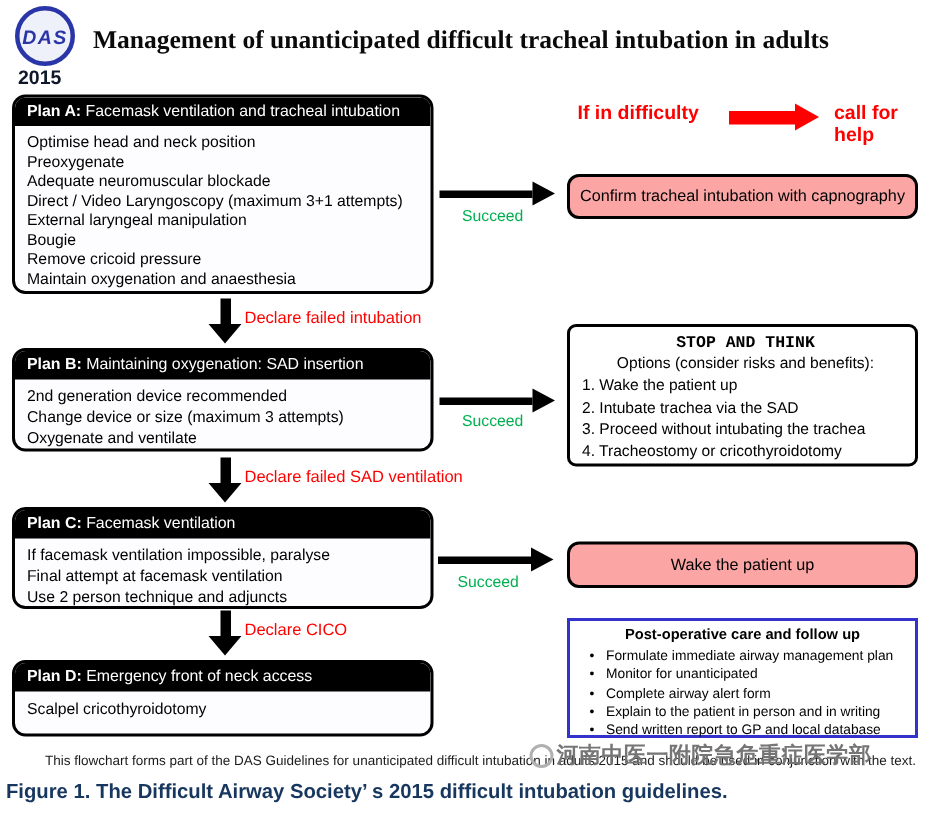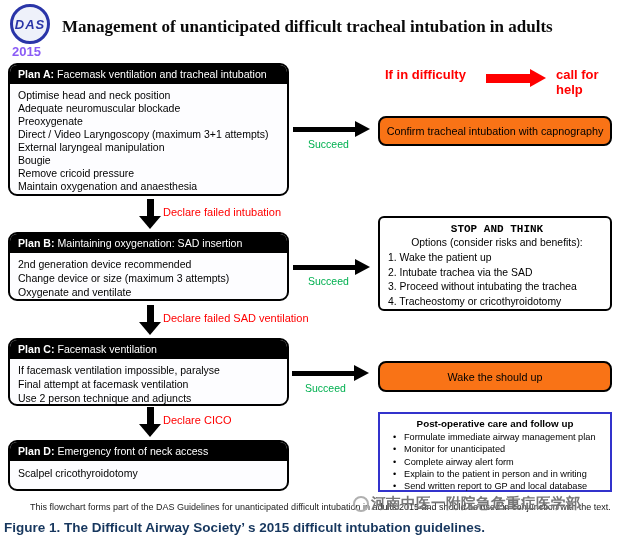--- a/index.html
+++ b/index.html
@@ -4,21 +4,21 @@
 <style>
   html,body{margin:0;padding:0;background:#fff;}
   .canvas{position:relative;width:622px;height:542px;background:#ffffff;
     font-family:"Liberation Sans",sans-serif;overflow:hidden;color:#000;}
 
   
   .das-logo{position:absolute;left:10px;top:4px;width:40px;height:40px;border-radius:50%;
     border:3px solid #2a35a8;background:#eef1fa;display:flex;align-items:center;justify-content:center;
     box-sizing:border-box;}
   .das-text{color:#2a35a8;font-weight:bold;font-style:italic;font-size:13px;letter-spacing:1px;}
-  .das-year{position:absolute;left:12px;top:44px;color:#8b5cf6;font-weight:bold;font-size:13px;}
+  .das-year{position:absolute;left:12px;top:44px;color:#0f172a;font-weight:bold;font-size:13px;}
   .main-title{position:absolute;left:62px;top:17px;width:556px;font-size:17px;font-weight:bold;color:#0a0a0a;font-family:Liberation Serif, serif;}
 
   
   .plan-box{position:absolute;left:8px;width:281px;background:#fdfdff;border:2px solid #000;
     border-radius:9px;box-sizing:border-box;overflow:hidden;}
   .plan-header{background:#000;color:#fff;font-size:10.6px;padding:3px 8px 4px 8px;}
   .plan-header b{font-weight:bold;}
   .plan-body{padding:5px 8px 2px 8px;font-size:10.5px;}
   .plan-body div{line-height:13px;}
   .plan-a{top:63px;height:133px;}
@@ -45,21 +45,21 @@
   
   .if-difficulty{position:absolute;left:385px;top:67px;font-size:13px;font-weight:bold;color:#ff0000;}
   .red-arrow{position:absolute;left:486px;top:69px;display:flex;align-items:center;}
   .ra-shaft{width:44px;height:9px;background:#ff0000;}
   .ra-head{width:0;height:0;border-top:9px solid transparent;border-bottom:9px solid transparent;
     border-left:16px solid #ff0000;}
   .call-help{position:absolute;left:556px;top:67px;font-size:13px;font-weight:bold;color:#ff0000;}
 
   
   .rounded-box{position:absolute;left:378px;width:234px;border:2px solid #000;border-radius:8px;
-    background:#f97316;display:flex;align-items:center;justify-content:center;font-size:10.8px;
+    background:#fca5a5;display:flex;align-items:center;justify-content:center;font-size:10.8px;
     text-align:center;box-sizing:border-box;}
   .confirm-box{top:116px;height:30px;}
   .wake-box{top:361px;height:31px;}
 
   .stop-box{position:absolute;left:378px;top:216px;width:234px;height:95px;border:2px solid #000;
     border-radius:6px;box-sizing:border-box;background:#fff;padding:5px 4px 0 8px;}
   .stop-title{text-align:center;font-weight:bold;font-size:11px;line-height:13px;font-family:Liberation Mono, monospace;}
   .stop-sub{text-align:center;font-size:10.4px;line-height:13px;margin-bottom:2px;}
   .stop-list div{font-size:10.4px;line-height:14.6px;}
 
@@ -97,22 +97,22 @@
     <div class="ra-head"></div>
   </div>
   <div class="call-help">call for help</div>
 
   <div class="plan-box plan-a">
     <div class="plan-header">
       <b>Plan A:</b><span> Facemask ventilation and tracheal intubation</span>
     </div>
     <div class="plan-body">
         <div>Optimise head and neck position</div>
+        <div>Preoxygenate</div>
         <div>Adequate neuromuscular blockade</div>
-        <div>Preoxygenate</div>
         <div>Direct / Video Laryngoscopy (maximum 3+1 attempts)</div>
         <div>External laryngeal manipulation</div>
         <div>Bougie</div>
         <div>Remove cricoid pressure</div>
         <div>Maintain oxygenation and anaesthesia</div>
       </div>
   </div>
 
   <div class="arrow-down" style="left:139px;top:199px;">
     <div class="ad-shaft"></div>
@@ -169,21 +169,21 @@
         <div>Final attempt at facemask ventilation</div>
         <div>Use 2 person technique and adjuncts</div>
       </div>
   </div>
 
   <div class="succeed-label" style="left:305px;top:355px;">Succeed</div>
   <div class="h-arrow" style="left:292px;top:365px;">
     <div class="ha-shaft"></div>
     <div class="ha-head"></div>
   </div>
-  <div class="rounded-box wake-box">Wake the should up</div>
+  <div class="rounded-box wake-box">Wake the patient up</div>
 
   <div class="arrow-down" style="left:139px;top:407px;">
     <div class="ad-shaft"></div>
     <div class="ad-head"></div>
   </div>
   <div class="fail-label" style="left:163px;top:414px;">Declare CICO</div>
 
   <div class="plan-box plan-d">
     <div class="plan-header">
       <b>Plan D:</b><span> Emergency front of neck access</span>

